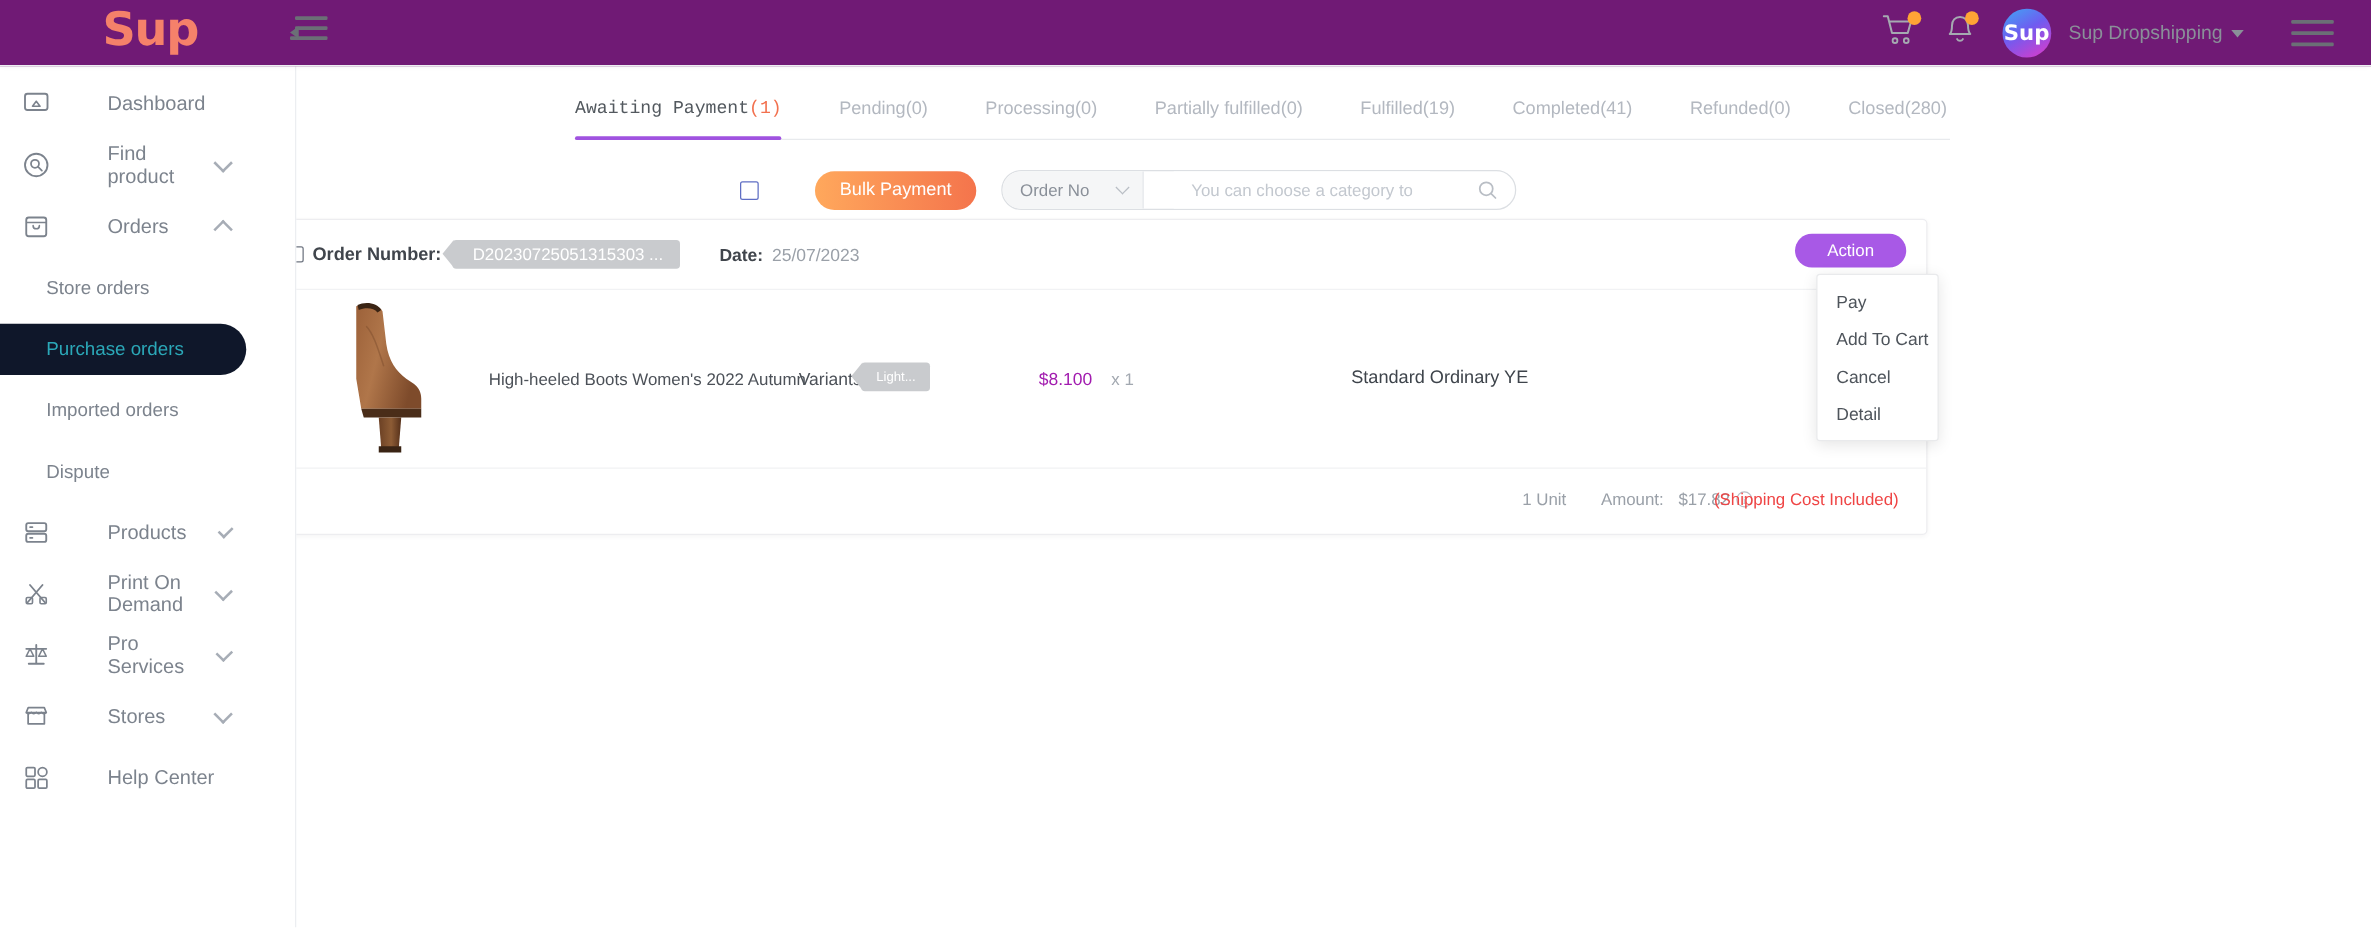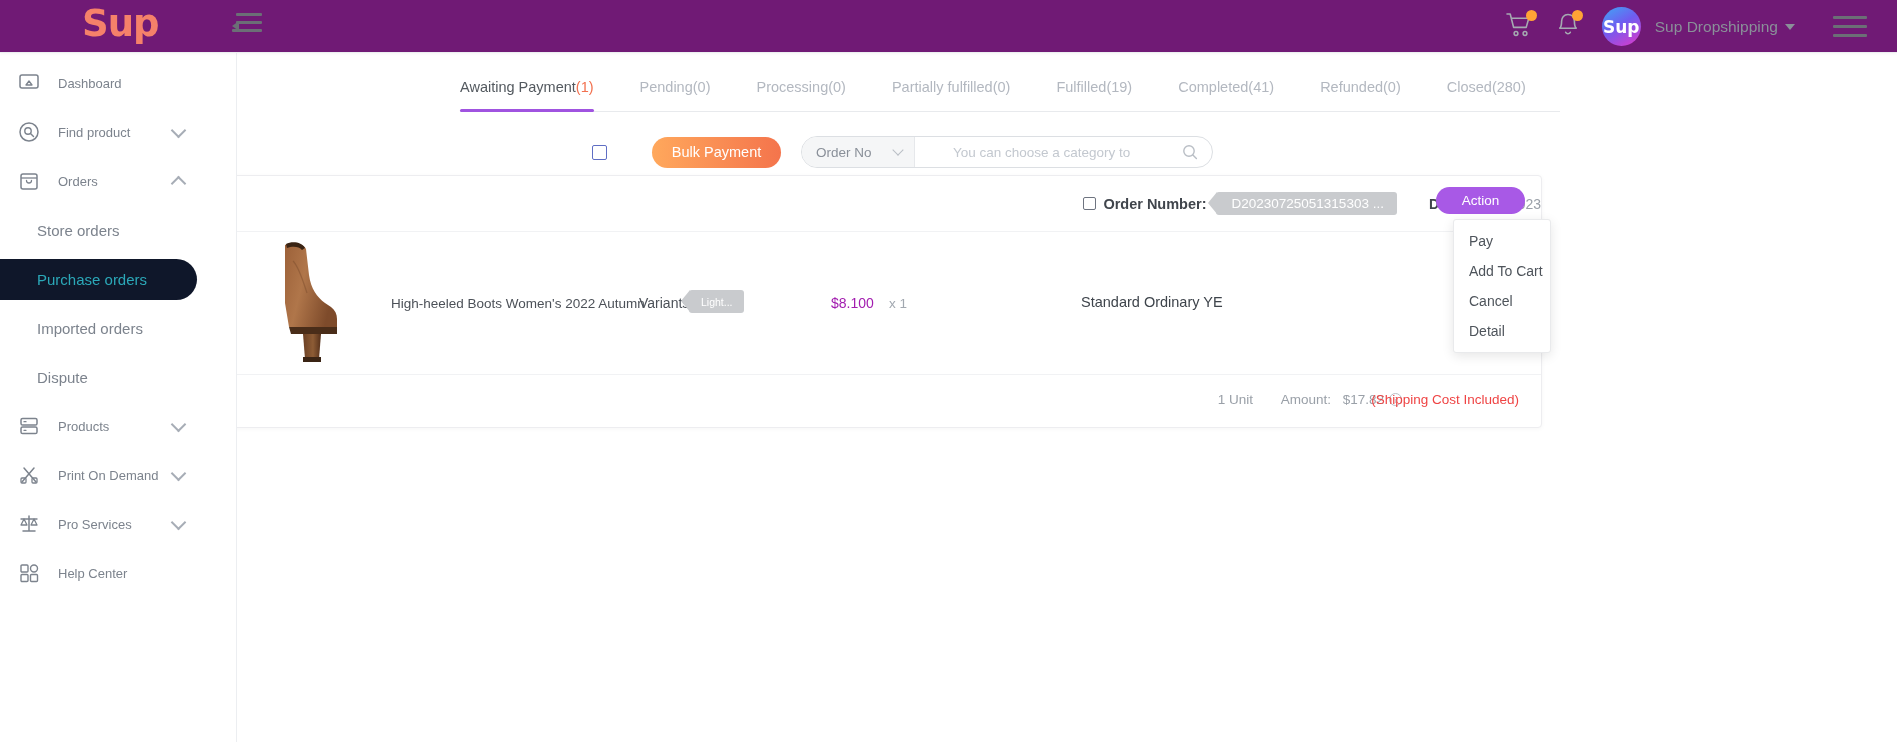--- a/index.html
+++ b/index.html
@@ -67,22 +67,23 @@
   .hamburger span:last-child{margin-bottom:0;}
 
   
   .sidebar {
     position: absolute; top: 53px; left: 0; width: 237px; height: 689px;
     background: #fff; border-right: 1px solid #eceef1; z-index: 30;
     padding-top: 10px;
   }
   .nav-item {
     position: relative; height: 41px; display: flex; align-items: center;
-    padding-left: 18px; cursor: pointer; font-size: 13px; color: #7c838d;
+    padding-left: 18px; cursor: pointer; font-size: 16px; color: #7c838d;
     margin-bottom: 8px;
+    gap: 28px;
   }
   .nav-item .ni-icon { width: 24px; height: 24px; margin-right: 16px; flex: 0 0 24px; }
   .nav-item .ni-label { flex: 1; }
   .nav-item .ni-chev {
     margin-right: 52px; width: 11px; height: 11px;
     border-right: 2px solid #a7adb6; border-bottom: 2px solid #a7adb6;
     transform: rotate(45deg); margin-top:-5px;
   }
   .nav-item .ni-chev.up { transform: rotate(-135deg); margin-top: 3px; }
 
@@ -103,21 +104,21 @@
 
   .tabs {
     position:absolute; top: 26px; left: 223px; width: 1100px;
     display:flex; align-items: flex-end; border-bottom: 1px solid #e8eaed;
     padding-bottom: 8px;
   }
   .tab {
     font-size: 14.5px; color: #b3b8c0; margin-right: 46px; cursor:pointer;
     white-space: nowrap; padding-bottom: 8px; position: relative;
   }
-  .tab.active { color: #53595f; }
+  .tab.active { color: #53595f; font-family: Liberation Mono, monospace; }
   .tab.active .cnt { color: #f2714f; }
   .tab.active::after {
     content:""; position:absolute; left:0; right:0; bottom:-9px;
     height:3px; background:#a053e0; border-radius:2px;
   }
 
   .filterbar {
     position:absolute; top: 83px; left: 355px;
     display:flex; align-items:center;
   }
@@ -151,21 +152,21 @@
   .sg-search { padding: 0 14px; cursor:pointer; display:flex;align-items:center;}
 
   
   .card {
     position:absolute; top: 122px; left: -27px; width: 1332px;
     background:#fff; border:1px solid #ededf0; border-radius: 4px;
     box-shadow: 0 1px 4px rgba(0,0,0,.04);
   }
   .card-head {
     height: 56px; display:flex; align-items:center; padding-left: 19px;
-    border-bottom: 1px solid #f1f2f4; position:relative;justify-content:flex-end;
+    border-bottom: 1px solid #f1f2f4; position:relative;
   }
   .ohead-chk { width:13px;height:13px;border:1.4px solid #6e7480;border-radius:2px;margin-right:7px;cursor:pointer;}
   .ohead-label { font-size:14.5px; color:#40454c; font-weight:700; margin-right: 9px;}
   .order-tag {
     position:relative; height: 23px; display:flex; align-items:center;
     background:#c9cbce; color:#fff; font-size:13.5px;
     padding: 0 13px 0 16px; border-radius: 3px;
   }
   .order-tag::before {
     content:""; position:absolute; left:-8px; top:0;
@@ -352,20 +353,31 @@
       <svg width="22" height="22" viewBox="0 0 22 22" fill="none">
         <path d="M11 3v15M5 18h12" stroke="#7c838d" stroke-width="1.5" stroke-linecap="round"></path>
         <path d="M3 6h16" stroke="#7c838d" stroke-width="1.4" stroke-linecap="round"></path>
         <path d="M6 6l-3 6h6zM16 6l-3 6h6z" stroke="#7c838d" stroke-width="1.3" stroke-linejoin="round"></path>
       </svg>
     </span>
     <span class="ni-label">Pro Services</span>
     <span class="ni-chev"></span>
   </div>
 
+  <div class="nav-item">
+    <span class="ni-icon">
+      <svg width="22" height="22" viewBox="0 0 22 22" fill="none">
+        <path d="M3 8l1.6-4h12.8L19 8z" stroke="#7c838d" stroke-width="1.4" stroke-linejoin="round"></path>
+        <path d="M4.5 8v9h13V8" stroke="#7c838d" stroke-width="1.4" stroke-linejoin="round"></path>
+        <path d="M3 8a2.6 2.6 0 004 0 2.6 2.6 0 004 0 2.6 2.6 0 004 0 2.6 2.6 0 004 0" stroke="#7c838d" stroke-width="1.3"></path>
+      </svg>
+    </span>
+    <span class="ni-label">Stores</span>
+    <span class="ni-chev"></span>
+  </div>
 
   <div class="nav-item">
     <span class="ni-icon">
       <svg width="22" height="22" viewBox="0 0 22 22" fill="none">
         <rect x="3" y="3" width="7" height="7" rx="1" stroke="#7c838d" stroke-width="1.4"></rect>
         <circle cx="16" cy="6.5" r="3.5" stroke="#7c838d" stroke-width="1.4"></circle>
         <rect x="3" y="12.5" width="7" height="7" rx="1" stroke="#7c838d" stroke-width="1.4"></rect>
         <rect x="12.5" y="12.5" width="7" height="7" rx="1" stroke="#7c838d" stroke-width="1.4"></rect>
       </svg>
     </span>

